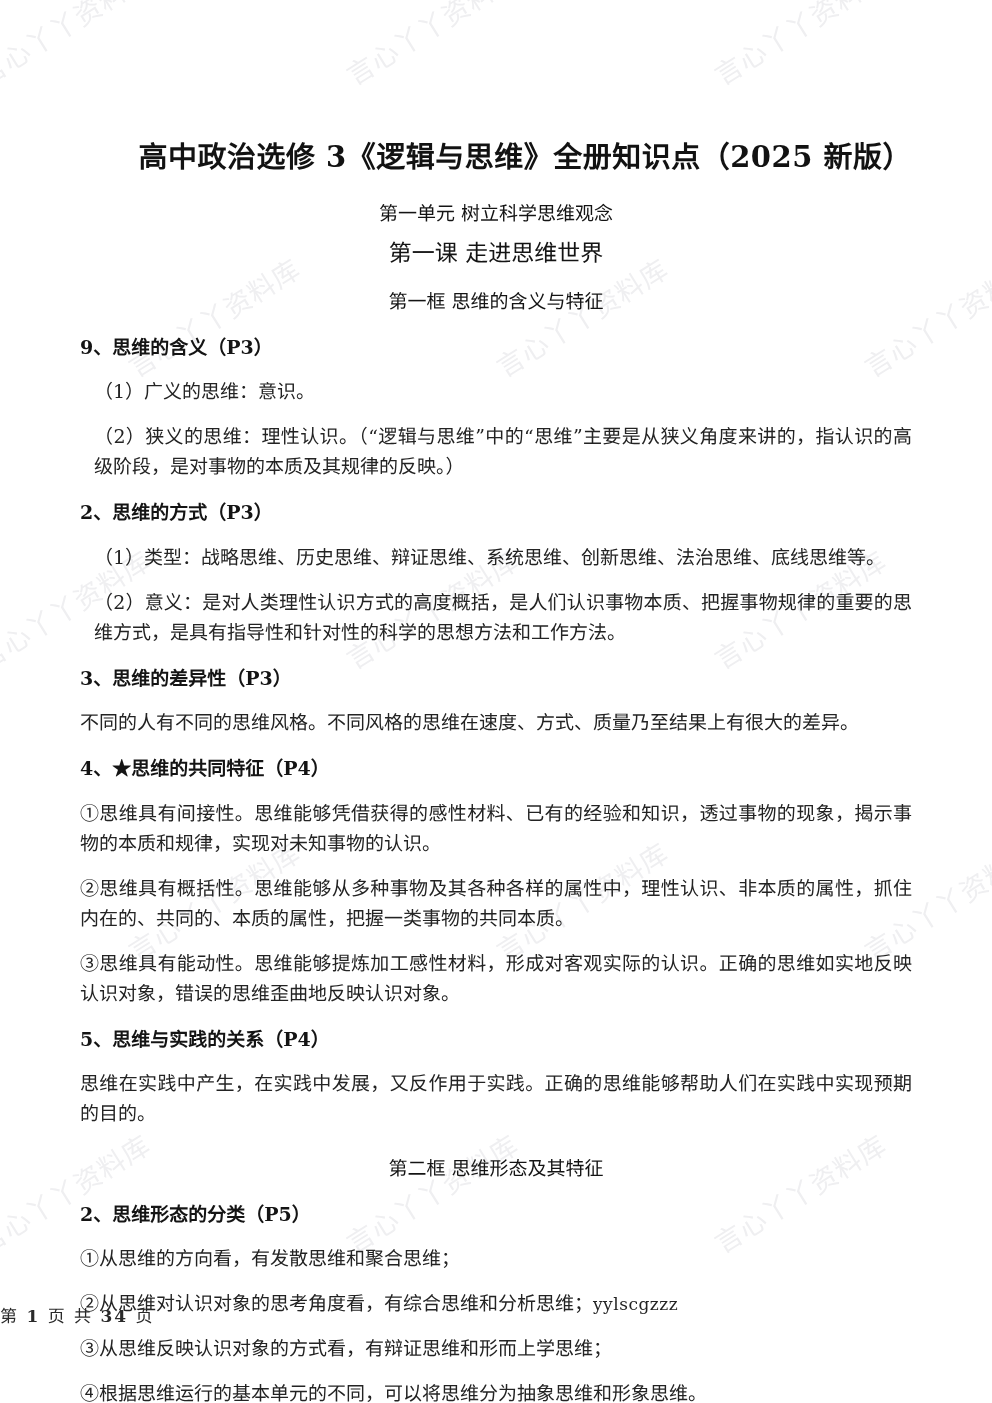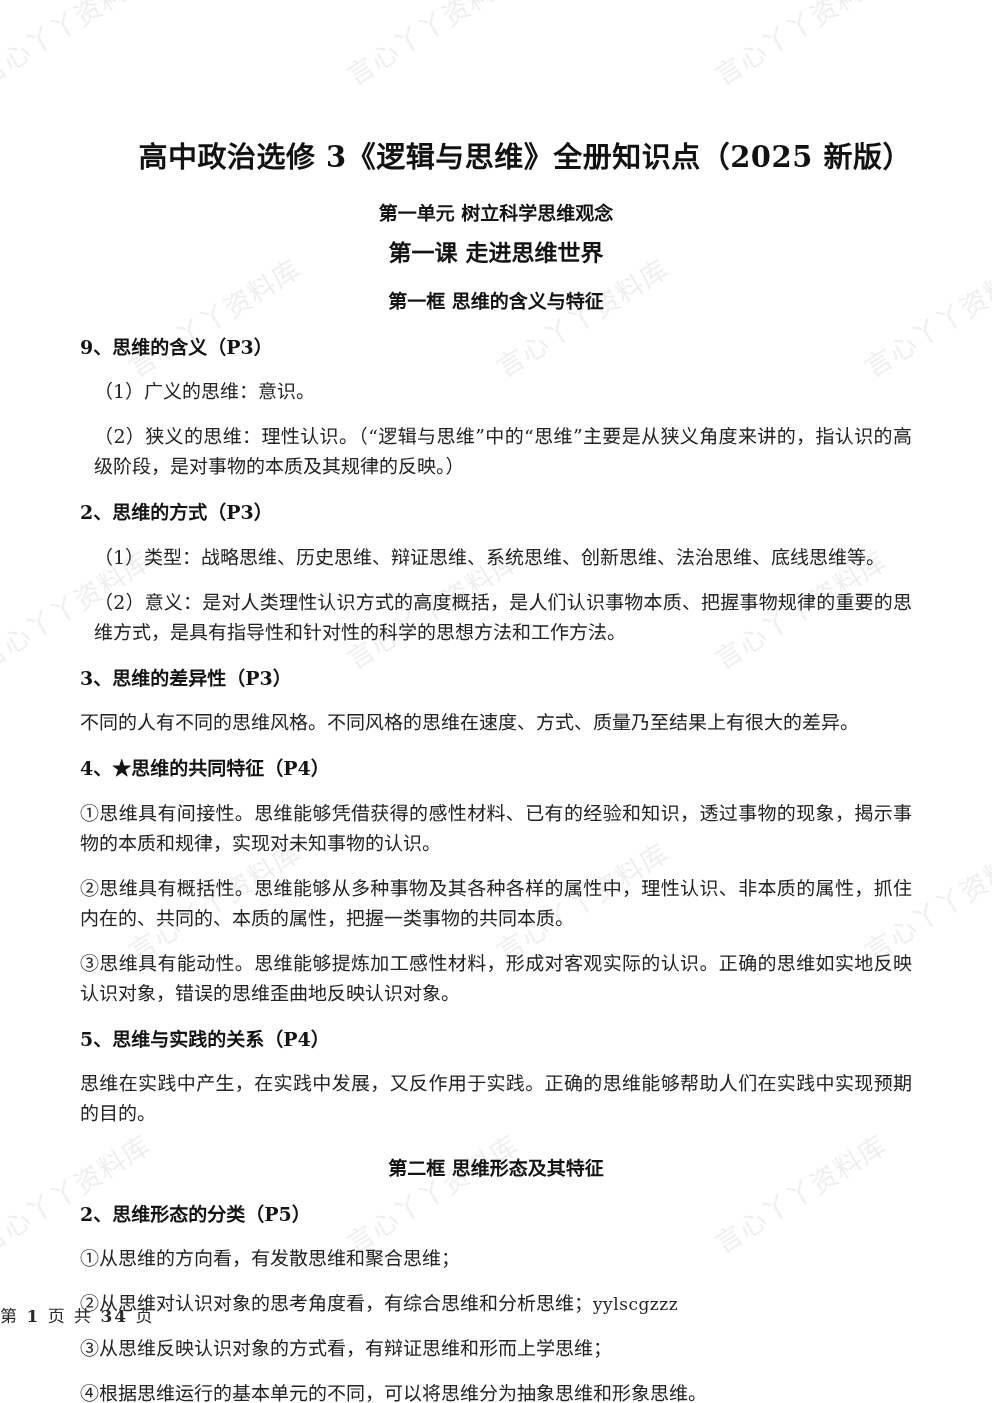--- a/index.html
+++ b/index.html
@@ -54,21 +54,21 @@
     text-align: right;
     font-size: 29px;
     font-weight: bold;
     letter-spacing: 0.5px;
     line-height: 1.35;
     color: #121212;
   }
 
   .center-heading {
     text-align: center;
-    font-weight: bold;
+    font-weight: normal;
     color: #141414;
     line-height: 1.5;
   }
   .lvl-unit   { font-size: 19px; margin-top: 22px; }
   .lvl-lesson { font-size: 23px; margin-top: 8px; }
   .lvl-frame  { font-size: 19px; margin-top: 17px; }
   .lvl-frame2 { font-size: 19px; margin-top: 26px; margin-bottom: 4px; }
 
   .num-heading {
     font-size: 19px;

